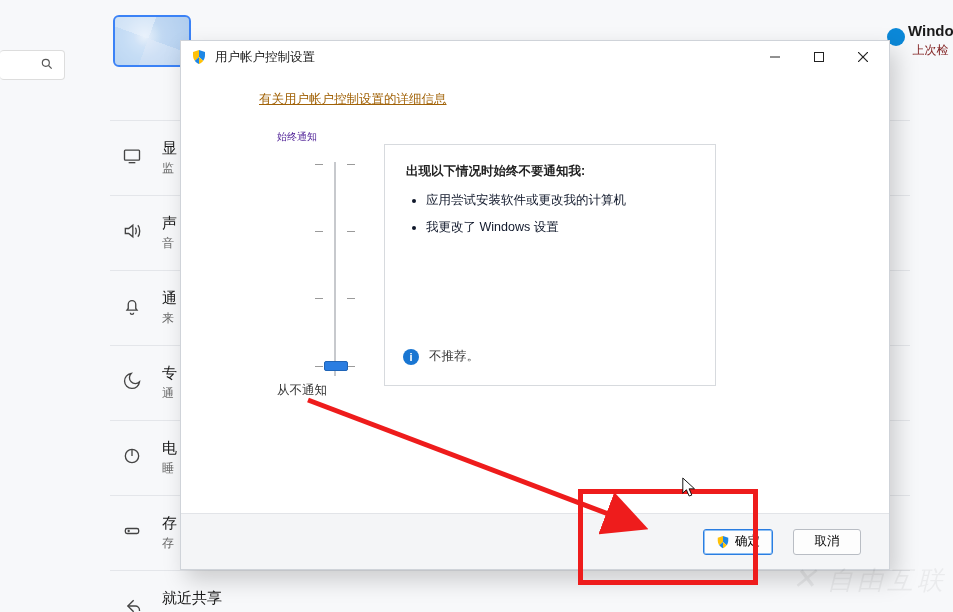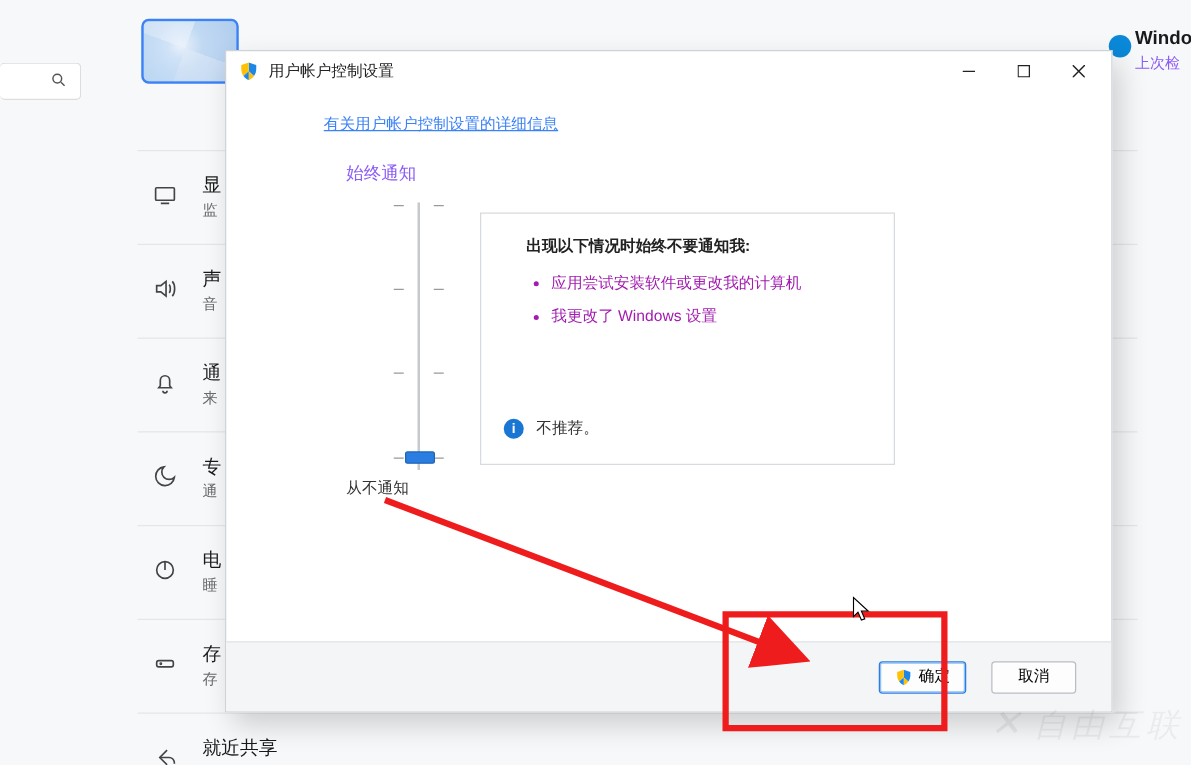--- a/index.html
+++ b/index.html
@@ -18,50 +18,50 @@
   .settings-row { display:flex; align-items:center; gap:18px; padding:18px 10px; border-top:1px solid #e4e6ea; background:#fff0; }
   .settings-row:first-child{ border-top:1px solid #e4e6ea; }
   .row-icon { width:24px; text-align:center; color:#444; font-size:17px; }
   .row-texts { display:flex; flex-direction:column; }
   .row-title { font-size:15px; color:#1a1a1a; }
   .row-sub { font-size:12px; color:#6a6a6a; margin-top:2px; }
   
   
   .right-pane { position:absolute; top:22px; right:0; width:45px; height:40px; }
   .right-pane .title { font-size:15px; font-weight:600; color:#1a1a1a; }
-  .right-pane .sub { font-size:12px; color:#8b5cf6; margin-top:3px; }
+  .right-pane .sub { font-size:12px; color:#7f1d1d; margin-top:3px;text-align:center; }
   .right-badge { position:absolute; top:28px; right:48px; width:18px; height:18px; border-radius:50%; background:#0b88d8; }
   
   
   .dialog { position:absolute; top:40px; left:180px; width:710px; height:530px; background:#fff; border:1px solid #cfd3d9; box-shadow: 6px 10px 22px rgba(0,0,0,.18); }
   .titlebar { height:32px; display:flex; align-items:center; padding:0 4px 0 10px; }
   .titlebar .shield { width:16px; height:16px; margin-right:8px; }
   .titlebar-title { font-size:12.5px; color:#222; flex:0 0 auto; }
   .titlebar-spacer { flex:1; }
   .win-btn { width:44px; height:30px; display:flex; align-items:center; justify-content:center; color:#222; }
   .win-btn svg { display:block; }
   
   .dialog-body { padding: 14px 74px 6px 78px; }
   .heading { color:#0a4a8a; font-size:15.5px; font-weight:400; margin: 8px 0 14px; }
   .desc { font-size:12.5px; color:#333; }
-  .link { font-size:12.5px; color:#3b82f6; text-decoration:underline; cursor:pointer; display:inline-block; margin-top:4px; }
+  .link { font-size:12.5px; color:#a16207; text-decoration:underline; cursor:pointer; display:inline-block; margin-top:4px; }
   
   .slider-area { position:relative; margin-top:22px; height:280px; }
-  .label-top { position:absolute; left:18px; top:0; font-size:14px; color:#8b5cf6; }
+  .label-top { position:absolute; left:18px; top:0; font-size:10px; color:#4c1d95; }
   .label-bottom { position:absolute; left:18px; top:252px; font-size:12.5px; color:#333; }
   .track-wrap { position:absolute; left:42px; top:26px; width:60px; height:226px; }
   .tick { position:absolute; left:14px; width:8px; height:1px; background:#9a9a9a; }
   .tick.r { left:46px; }
   .track { position:absolute; left:33px; top:6px; width:2px; height:214px; background:#c7c9cd; }
   .thumb { position:absolute; left:23px; width:24px; height:10px; background:#2a7de1; border:1px solid #1f64b7; border-radius:2px; }
   
-  .info-box { position:absolute; left:125px; top:14px; width:332px; height:202px; border:1px solid #d7dade; padding:18px 36px;margin-top:26px; }
+  .info-box { position:absolute; left:125px; top:14px; width:332px; height:242px; border:1px solid #d7dade; padding:18px 21px; }
   .info-title { font-size:12.5px; font-weight:700; color:#222; margin-bottom:12px; }
   .info-list { list-style: disc; margin-left:20px; }
-  .info-list li { font-size:12.5px; color:#a21caf; margin-bottom:10px; }
+  .info-list li { font-size:12.5px; color:#0f172a; margin-bottom:10px; }
   .info-footer { position:absolute; left:18px; bottom:20px; display:flex; align-items:center; gap:10px; }
   .info-footer .i-icon { width:16px; height:16px; border-radius:50%; background:#1976d2; color:#fff; font-size:11px; font-weight:700; display:flex; align-items:center; justify-content:center; font-style: normal;}
   .info-footer span { font-size:12.5px; color:#333; }
   
   .dialog-footer { position:absolute; left:0; right:0; bottom:0; height:56px; background:#f4f5f7; border-top:1px solid #e2e4e8; display:flex; justify-content:flex-end; align-items:center; gap:20px; padding-right:28px; }
   .btn { height:26px; min-width:68px; padding:0 12px; font-size:12.5px; border:1px solid #b9bdc4; background:#fdfdfd; border-radius:3px; display:flex; align-items:center; justify-content:center; gap:5px; cursor:pointer; }
   .btn.primary { border:1px solid #2a7de1; box-shadow: inset 0 0 0 1px #8fc0f4; }
   .btn .mini-shield { width:14px; height:14px; }
   
   

